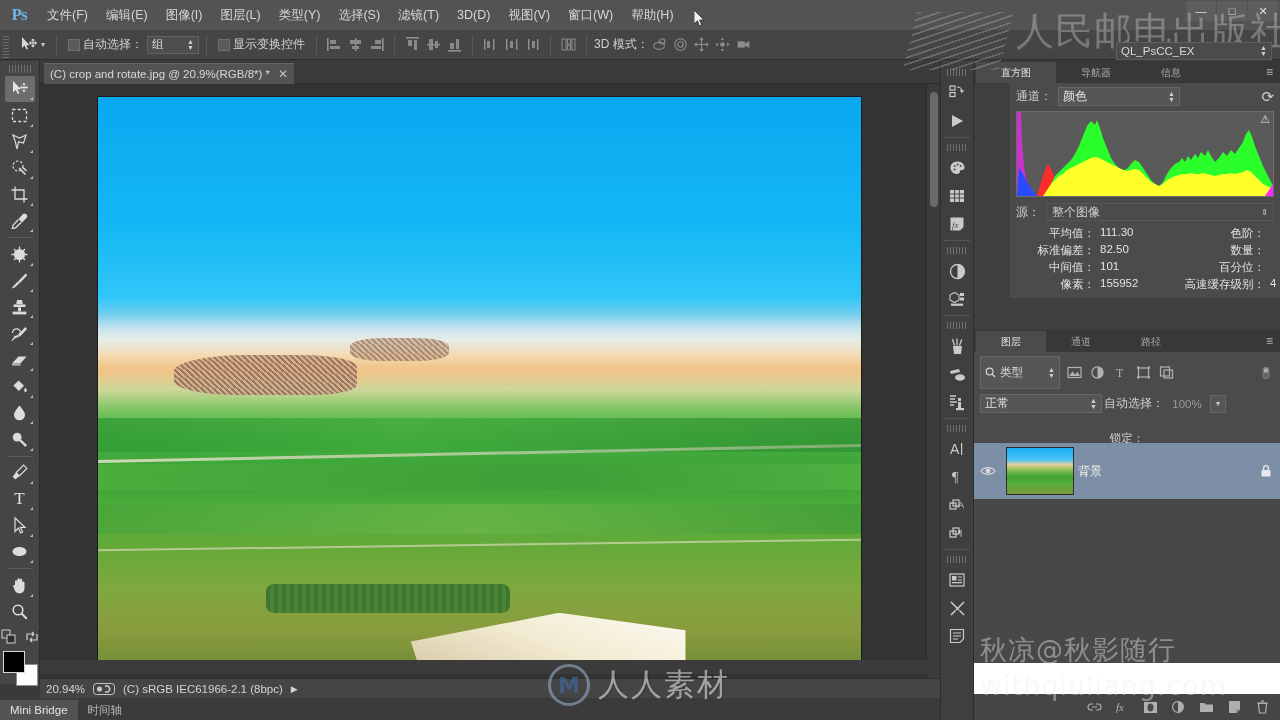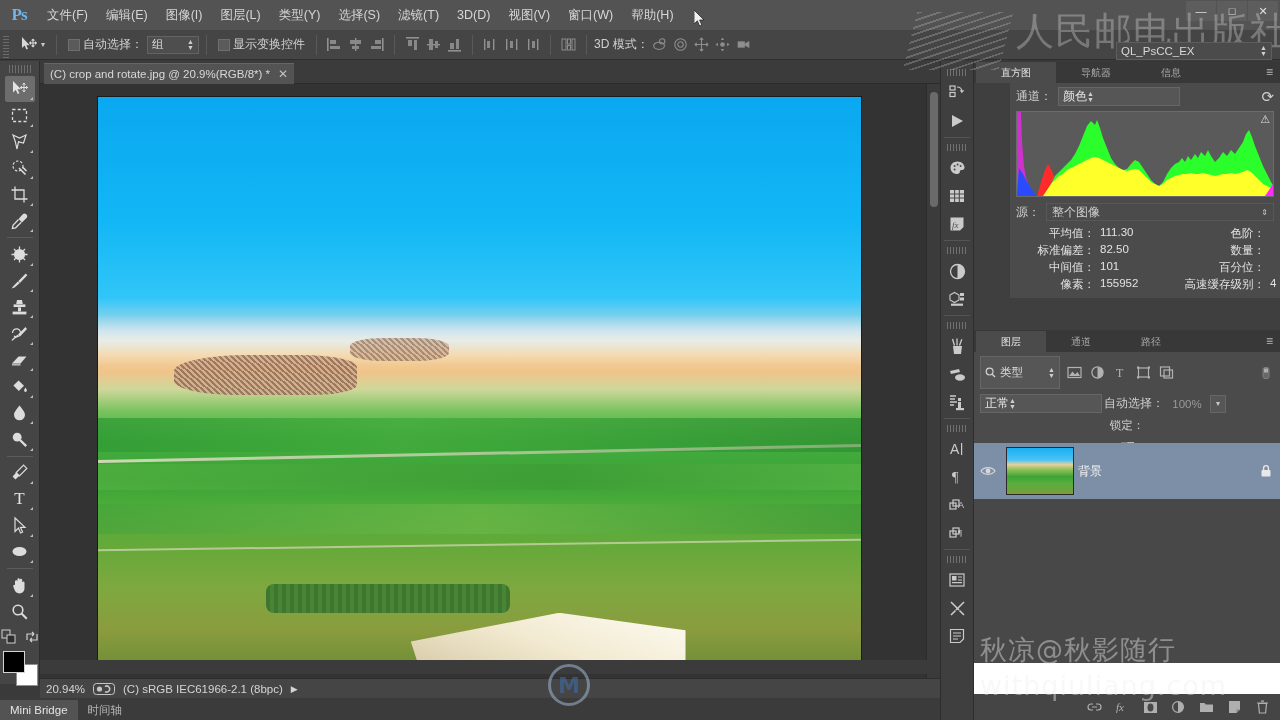--- a/index.html
+++ b/index.html
@@ -182,42 +182,42 @@
   
   #rpanel{ position:absolute; left:974px; top:61px; width:306px; height:659px; background:#3f3f3f;}
   .ptabs{ height:22px; background:#383838; display:flex; align-items:flex-end; padding-left:2px;}
   .ptab{ height:21px; line-height:21px; padding:0 25px; font-size:10px; color:#a9a9a9; }
   .ptab.act{ background:#4b4b4b; color:#eaeaea; }
   .ptab-menu{ margin-left:auto; padding:0 7px; color:#b9b9b9; font-size:12px; line-height:21px;}
   #histpanel{ background:#4b4b4b; padding:4px 6px 6px;margin-left:36px; }
   .row{ display:flex; align-items:center; gap:6px; }
   .lbl{ font-size:12px; color:#cfcfcf; white-space:nowrap; }
   .sel-box{ height:19px; background:#565656; border:1px solid #666; color:#e2e2e2;
-            font-size:12px; display:flex; align-items:center; justify-content:flex-start;
+            font-size:12px; display:flex; align-items:center; justify-content:space-between;
             padding:0 4px; }
   #histogram{
     position:relative; height:86px; margin-top:5px; background:#5a5a5a;
     border:1px solid #6b6b6b; overflow:hidden;
   }
   #histogram .warn{ position:absolute; right:3px; top:1px; color:#dcdcdc; font-size:11px;}
   #srcrow{ margin-top:6px; display:flex; align-items:center; gap:6px;}
   #srcbox{ flex:1; height:18px; background:#4b4b4b; border:1px solid #575757; color:#cfcfcf;
            font-size:12px; display:flex; align-items:center; padding:0 5px; justify-content:space-between;}
   #stats{ margin-top:5px; display:grid; grid-template-columns:84px 74px 96px 30px;
           row-gap:2px; font-size:11.5px; color:#e2e2e2;}
   #stats .k{ text-align:right; padding-right:5px; }
   #stats .v{ text-align:left; }
   
   #layerspanel{ position:absolute; left:0; top:269px; width:306px; height:390px; background:#ffffff;}
   .lp-body{ background:#4b4b4b; padding:4px 6px;}
   .filt-row{ display:flex; align-items:center; gap:6px; margin-bottom:5px;}
   .filt-box{ width:80px; height:33px; background:#565656; border:1px solid #666; color:#dcdcdc;
              font-size:11.5px; display:flex; align-items:center; gap:4px; padding:0 4px; }
   .filt-ic{ width:17px; height:17px; display:flex; align-items:center; justify-content:center; opacity:.8;}
-  .blend-row{ display:flex; align-items:center; gap:2px; margin-bottom:5px;}
+  .blend-row{ display:flex; align-items:center; gap:2px; margin-bottom:18px;}
   .lock-row{ display:flex; align-items:center; gap:7px; font-size:11.5px; color:#cfcfcf;flex-direction:column;}
   .opac-box{ width:42px; height:18px; background:#4b4b4b; color:#9a9a9a; font-size:11.5px;
              display:flex; align-items:center; justify-content:center;}
   .arrowbtn{ width:16px; height:18px; background:#565656; border:1px solid #666;
              display:flex; align-items:center; justify-content:center; color:#c9c9c9; font-size:8px;}
   #layerlist{ position:absolute; left:0; top:113px; width:306px; height:220px; background:#484848;}
   .layer-row{ display:flex; align-items:center; height:56px; background:#7d8fa6; }
   .eye-cell{ width:28px; display:flex; align-items:center; justify-content:center;}
   .thumb-cell{ width:76px; display:flex; align-items:center; justify-content:center;}
   .lthumb{ width:68px; height:48px; border:1px solid #2b2b2b;
@@ -990,18 +990,19 @@
             <path d="M2.5 3.5 L10.5 3.5 L9.6 13 L3.4 13 Z" fill="none" stroke="#c2c2c2" stroke-width="1.2"></path>
             <path d="M1 3 L12 3 M5 1.2 L8 1.2" stroke="#c2c2c2" stroke-width="1.2"></path>
           </svg>
       </span>
     </div>
   </div>
 </div>
 
 <div id="wm-rrsc">
   <div class="circ">M</div>
+  <div class="txt">人人素材</div>
 </div>
 
 <div id="wm-qiu">
   <div class="l1">秋凉@秋影随行</div>
   <div class="l2">withqiuliang.com</div>
 </div>
 
 </body></html>

